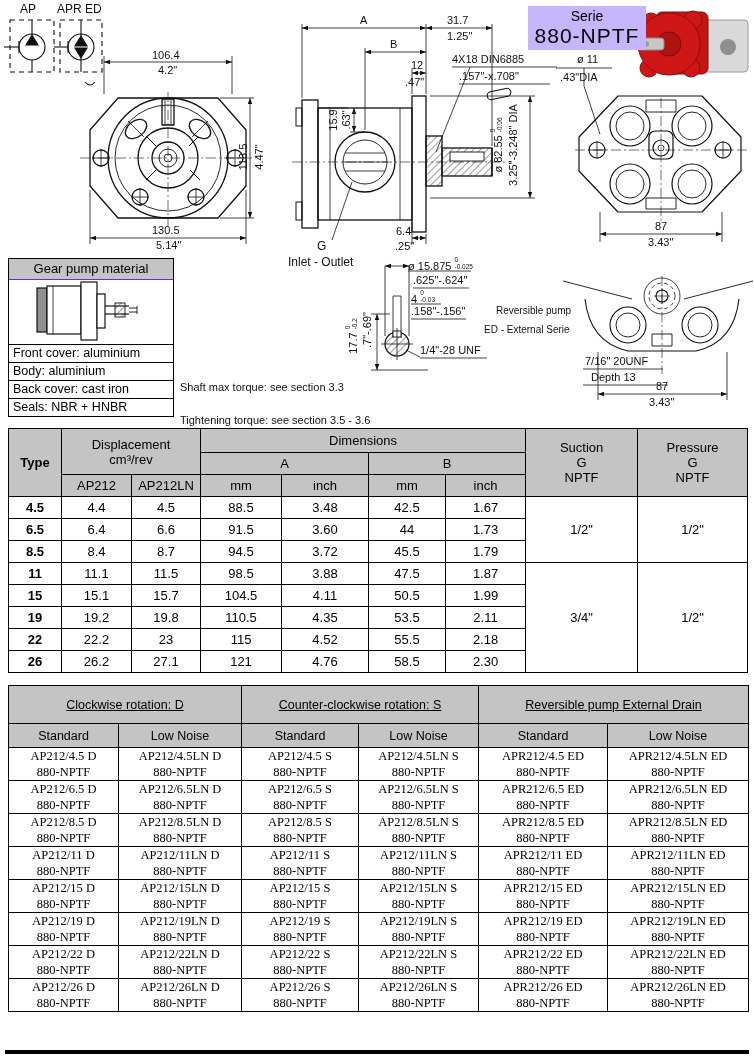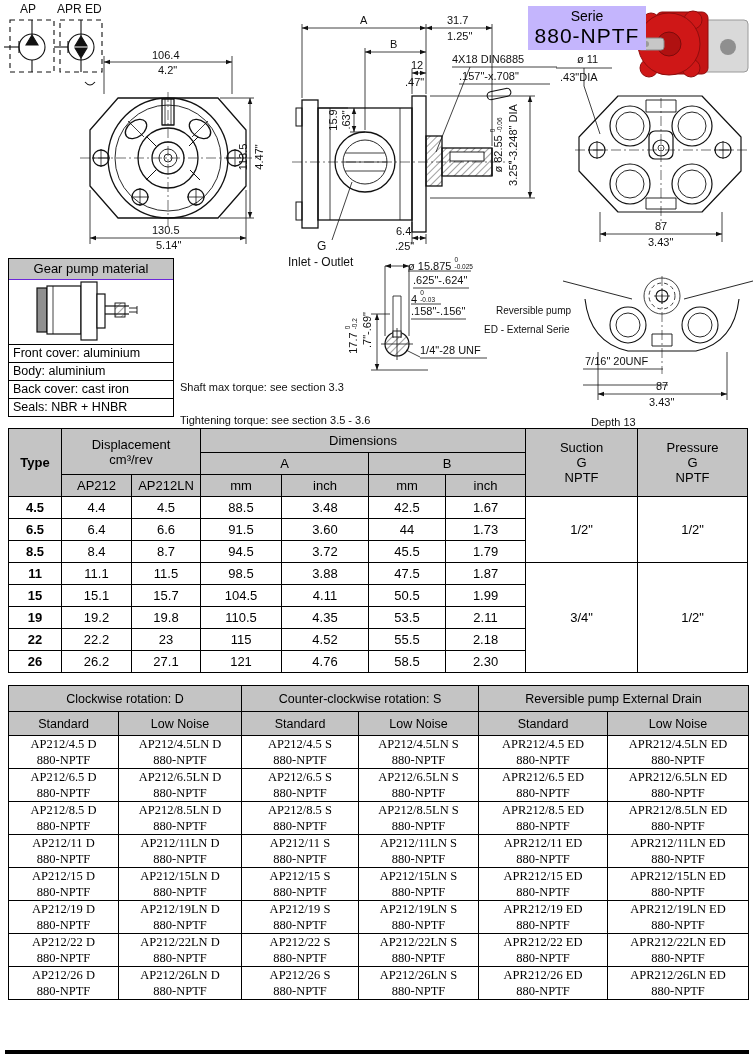--- a/index.html
+++ b/index.html
@@ -31,21 +31,21 @@
   th,td{border:1px solid #000;text-align:center;vertical-align:middle;padding:0;overflow:hidden;}
   .t1{border:1.5px solid #000;}
   .t2{border:1.5px solid #000;}
   thead th{background:#c4c4c4;font-weight:normal;}
   .t1 thead tr.r1{height:24px;}
   .t1 thead tr.r2{height:22px;}
   .t1 thead tr.r3{height:22px;}
   .t1 tbody tr{height:22px;}
   .t1 tbody th{font-weight:bold;background:#fff;}
   .t1 th.typehead{font-weight:bold;}
-  .t2 thead tr.g{height:26px;}
+  .t2 thead tr.g{height:38px;text-decoration:underline;}
   .t2 thead tr.s{height:24px;}
   .t2 tbody tr{height:22px;font-family:Liberation Serif, serif;}
   .t2 td span{display:block;line-height:16px;}
   
   .footbar{position:absolute;left:5px;top:1050px;width:744px;height:4px;background:#000;}
 </style>
 </head>
 <body>
 
 <svg class="linework" width="754" height="428" viewBox="0 0 754 428">
@@ -340,21 +340,21 @@
 <span class="lbl" style="left:413px;top:274px;">.625"-.624"</span>
 <span class="lbl" style="left:411px;top:290px;"><span>4</span>&nbsp;<span class="tol"><span>0</span><span>-0.03</span></span></span>
 <span class="lbl" style="left:411px;top:305px;">.158"-.156"</span>
 <span class="lbl rot" style="left:352px;top:336px;"><span>17.7</span>&nbsp;<span class="tol"><span>0</span><span>-0.2</span></span></span>
 <span class="lbl rot" style="left:367px;top:330px;">.7"-.69"</span>
 <span class="lbl" style="left:420px;top:344px;">1/4"-28 UNF</span>
 
 <span class="lbl lbl14" style="left:496px;top:303px;">Reversible pump</span>
 <span class="lbl lbl14" style="left:484px;top:322px;">ED - External Serie</span>
 <span class="lbl" style="left:585px;top:355px;">7/16" 20UNF</span>
-<span class="lbl" style="left:591px;top:371px;margin-top:45px;">Depth 13</span>
+<span class="lbl" style="left:591px;top:371px;">Depth 13</span>
 <span class="lbl" style="left:656px;top:380px;">87</span>
 <span class="lbl" style="left:649px;top:396px;">3.43"</span>
 
 <div class="t1wrap">
 <table class="t1">
   <colgroup>
     <col style="width:53px">
         <col style="width:70px">
         <col style="width:69px">
     <col style="width:81px">

